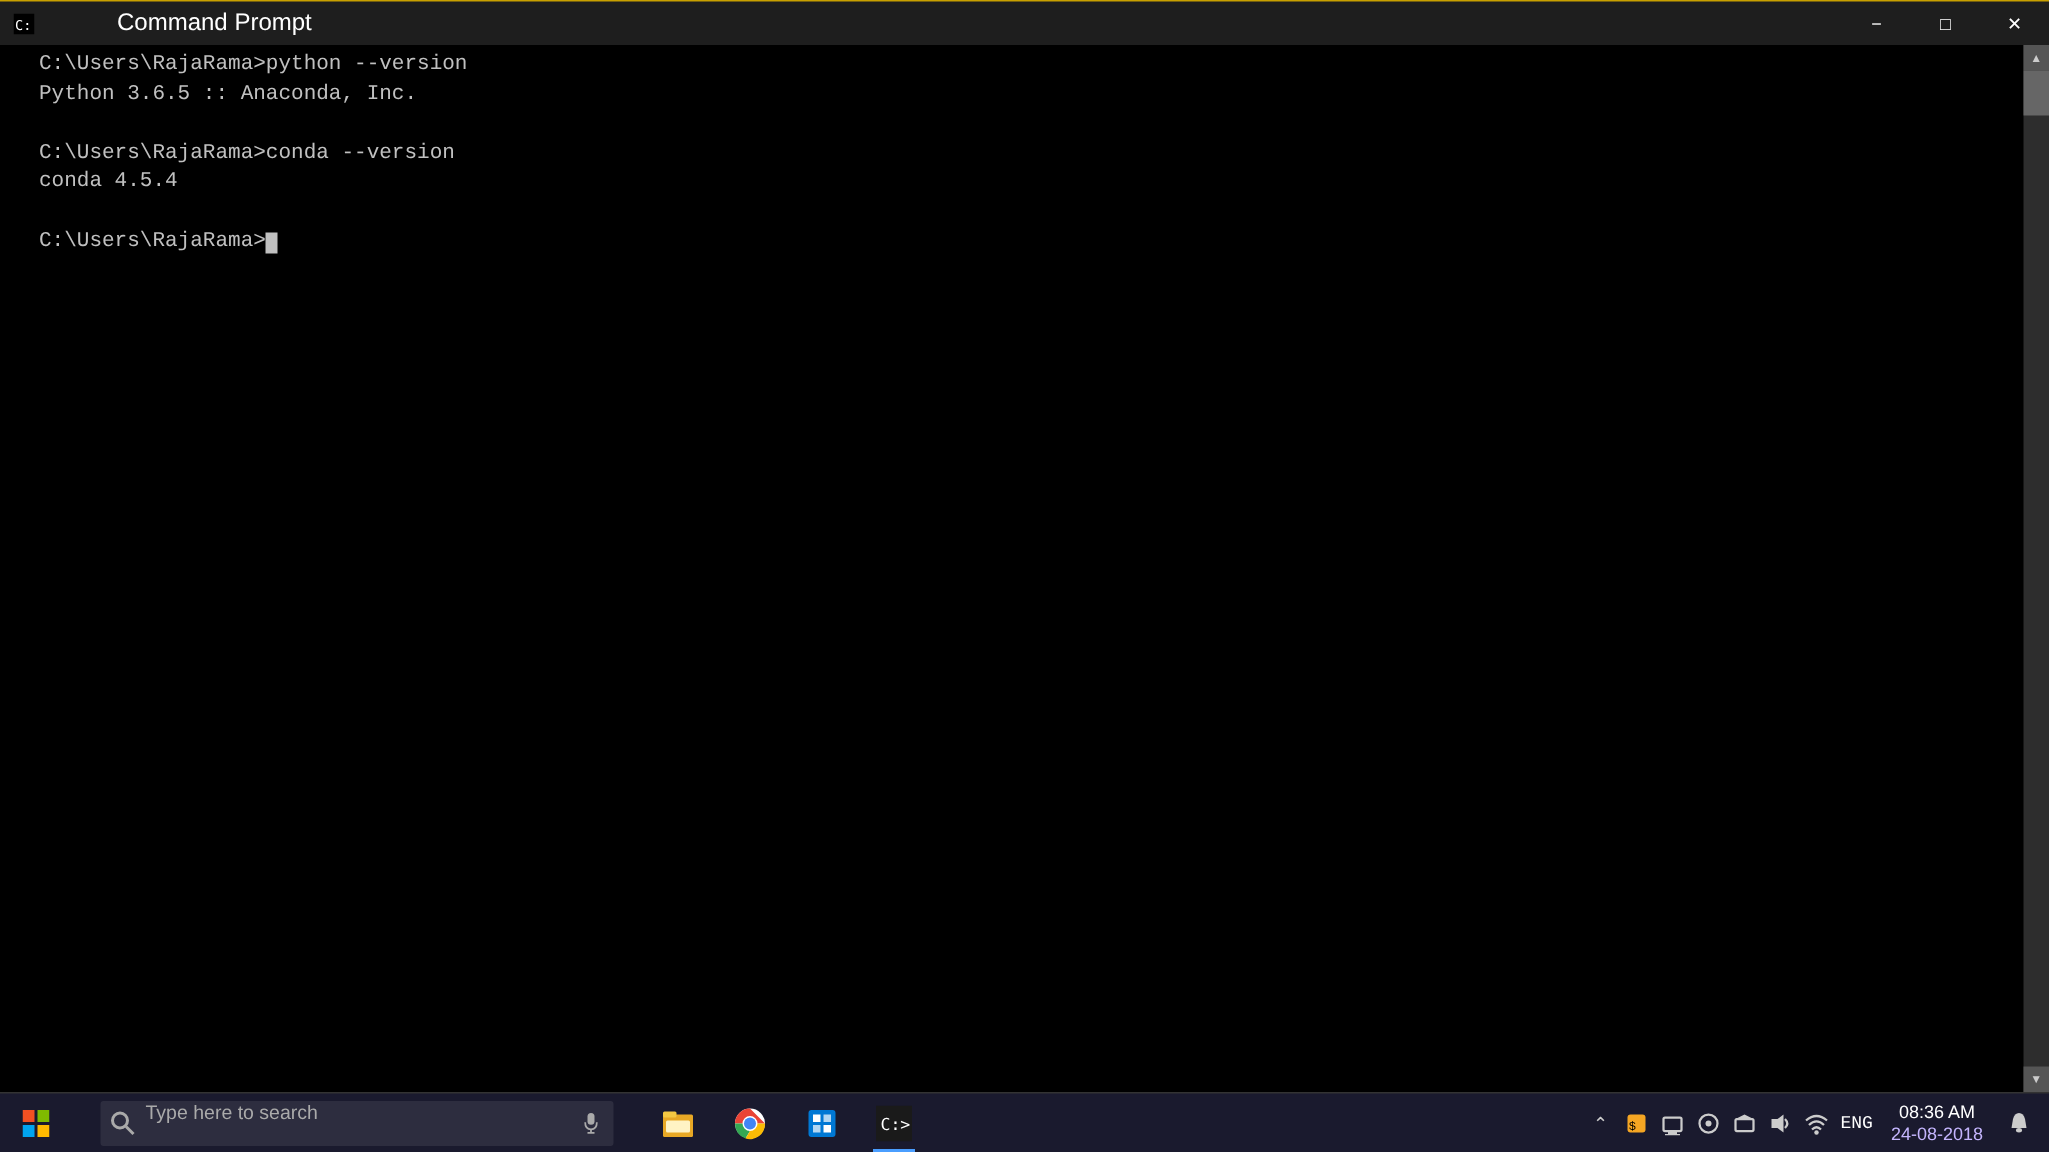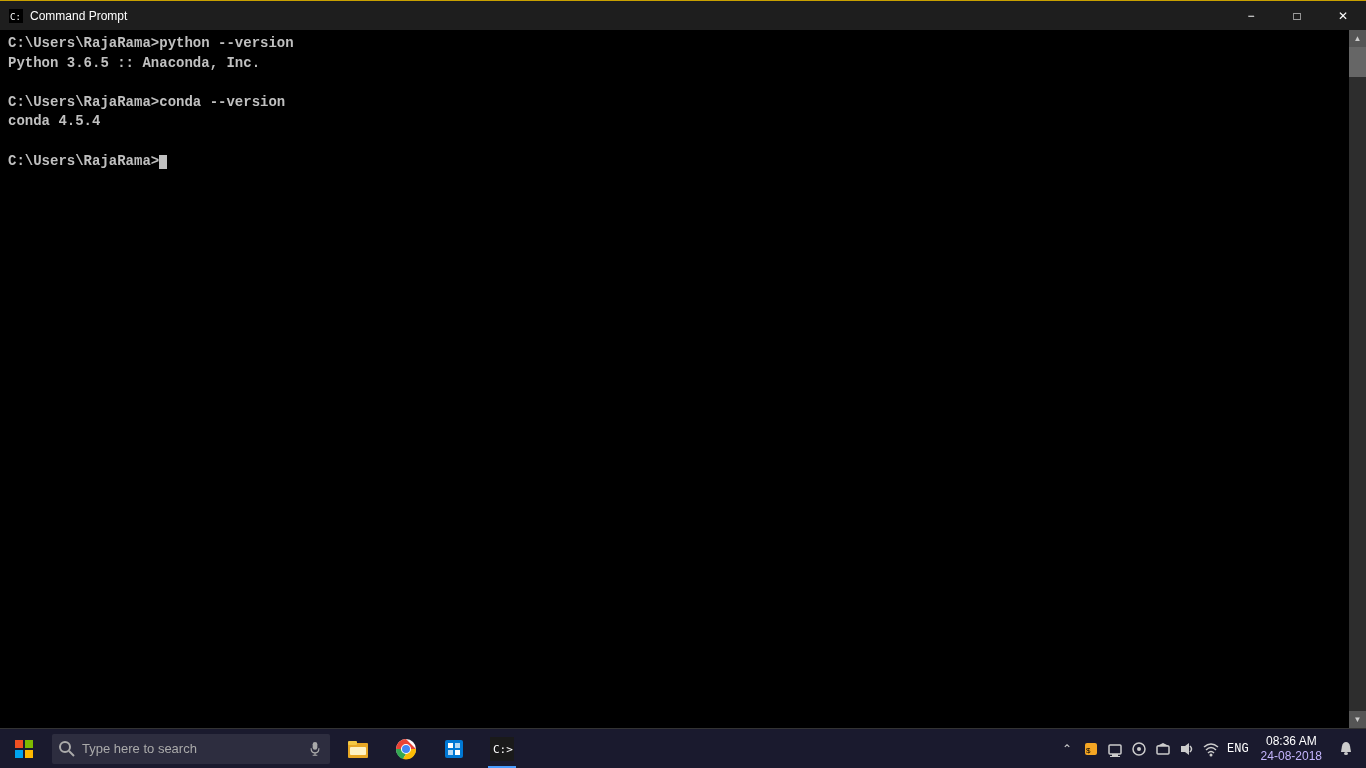--- a/index.html
+++ b/index.html
@@ -34,22 +34,23 @@
       display: flex;
       align-items: center;
       justify-content: center;
     }
     .title-bar-icon svg {
       width: 14px;
       height: 14px;
     }
     .title-bar-title {
       color: #fff;
-      font-size: 12px;
+      font-size: 16px;
       font-family: 'Segoe UI', sans-serif;
+      margin-left: 48px;
     }
     .title-bar-controls {
       display: flex;
       gap: 0;
       position: absolute;
       right: 0;
       top: 0;
       height: 30px;
     }
     .title-bar-btn {
@@ -64,24 +65,23 @@
       background: transparent;
       border: none;
       outline: none;
     }
 
     
     .terminal-body {
       width: 100%;
       height: calc(768px - 30px - 40px);
       background: #000;
-      padding: 4px 8px;
+      padding: 4px 26px;
       overflow: hidden;
       position: relative;
-      font-weight: bold;
     }
     .terminal-text {
       color: #c0c0c0;
       font-family: 'Consolas', 'Courier New', monospace;
       font-size: 14px;
       line-height: 1.4;
       white-space: pre;
     }
     .cursor {
       display: inline-block;
@@ -153,26 +153,25 @@
       flex-shrink: 0;
     }
     .win-logo {
       width: 18px;
       height: 18px;
     }
 
     
     .search-area {
       height: 30px;
-      width: 278px;
+      width: 342px;
       background: #2d2d3f;
       display: flex;
-      align-items: center;
       border-radius: 2px;
-      margin: 0 4px;
+      margin: 0 19px;
       flex-shrink: 0;
       overflow: hidden;
     }
     .search-circle {
       width: 30px;
       height: 30px;
       display: flex;
       align-items: center;
       justify-content: center;
       flex-shrink: 0;

